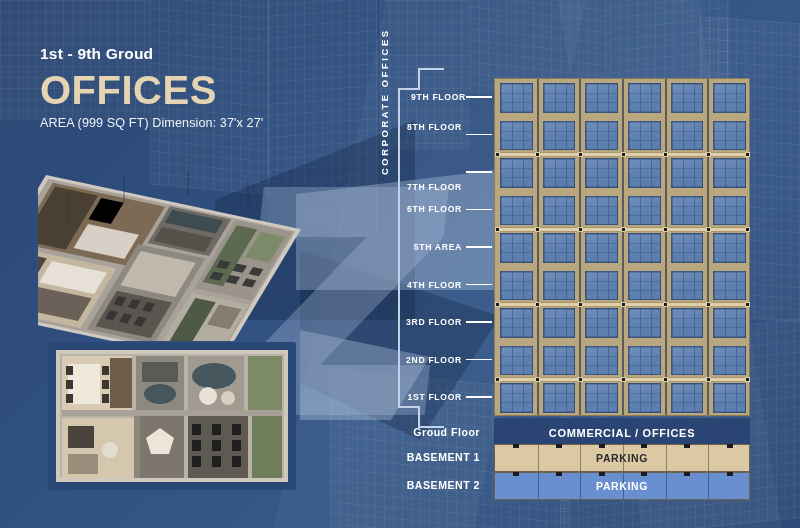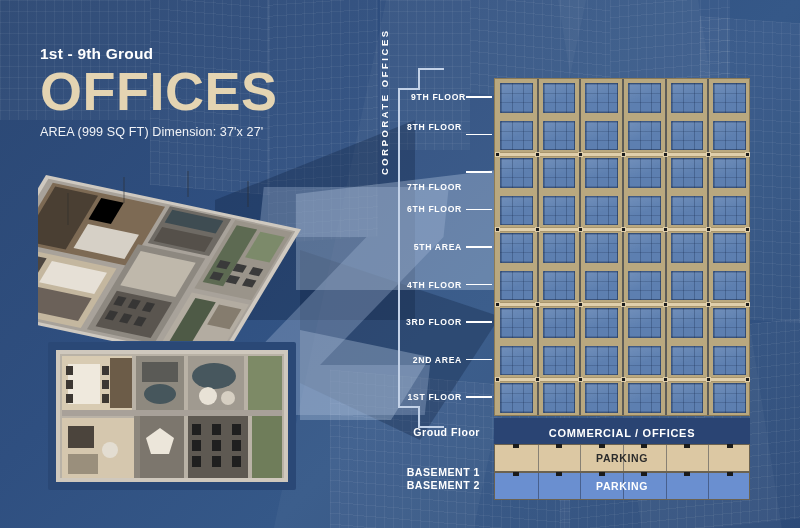--- a/index.html
+++ b/index.html
@@ -51,22 +51,22 @@
     opacity:0.33;
   }
 
   
   .copy { position:absolute; left:40px; top:44px; width:330px; }
   .eyebrow {
     color:#ffffff; font-weight:bold; font-size:15.5px;
     line-height:1.25; letter-spacing:0.2px;
   }
   .bigtitle {
-    color:#e4d4b2; font-weight:bold; font-size:54px;
-    letter-spacing:0.5px; line-height:1.05; 
+    color:#e4d4b2; font-weight:bold; font-size:40px;
+    letter-spacing:0.5px; line-height:1.05; margin-top:6px;
   }
   .sub {
     color:#f0f2f6; font-size:12.6px; margin-top:5px; letter-spacing:0.1px;
   }
 
   
   .render {
     position:absolute;
     border-radius:2px;
     overflow:hidden;
@@ -400,31 +400,31 @@
       <div class="flabel" style="right: 338px; top: 182px;">7TH FLOOR</div>
       <div class="fconn" style="left: 466px; top: 171.089px; width: 26px;"></div>
       <div class="flabel" style="right: 338px; top: 204.444px;">6TH FLOOR</div>
       <div class="fconn" style="left: 466px; top: 208.644px; width: 26px;"></div>
       <div class="flabel" style="right: 338px; top: 242px;">5TH AREA</div>
       <div class="fconn" style="left: 466px; top: 246.2px; width: 26px;"></div>
       <div class="flabel" style="right: 338px; top: 279.556px;">4TH FLOOR</div>
       <div class="fconn" style="left: 466px; top: 283.756px; width: 26px;"></div>
       <div class="flabel" style="right: 338px; top: 317.111px;">3RD FLOOR</div>
       <div class="fconn" style="left: 466px; top: 321.311px; width: 26px;"></div>
-      <div class="flabel" style="right: 338px; top: 354.667px;">2ND AREA</div>
+      <div class="flabel" style="right: 338px; top: 354.667px;">2ND FLOOR</div>
       <div class="fconn" style="left: 466px; top: 358.867px; width: 26px;"></div>
       <div class="flabel" style="right: 338px; top: 392.222px;">1ST FLOOR</div>
       <div class="fconn" style="left: 466px; top: 396.422px; width: 26px;"></div>
     </div>
 
   <div id="bottom-rows">
       <div class="rowlabel" style="right: 320px; top: 426px;">Groud Floor</div>
       <div class="ground-band" style="top: 418px; height: 30px;"></div>
       <div class="centered-text" style="left: 494px; width: 256px; top: 433px;">COMMERCIAL / OFFICES</div>
-      <div class="rowlabel" style="right: 320px; top: 451px; margin-top: 15px;">BASEMENT 1</div>
+      <div class="rowlabel" style="right: 320px; top: 451px;">BASEMENT 1</div>
       <div class="bar" style="top: 444px; height: 28px; background: rgb(220, 200, 163);">
         <div class="seg" style="left: 42.6667px; width: 0px;"></div>
         <div class="seg" style="left: 85.3333px; width: 0px;"></div>
         <div class="seg" style="left: 128px; width: 0px;"></div>
         <div class="seg" style="left: 170.667px; width: 0px;"></div>
         <div class="seg" style="left: 213.333px; width: 0px;"></div>
         <div class="tick" style="left: 18.3333px;"></div>
         <div class="tick" style="left: 61px;"></div>
         <div class="tick" style="left: 103.667px;"></div>
         <div class="tick" style="left: 146.333px;"></div>

